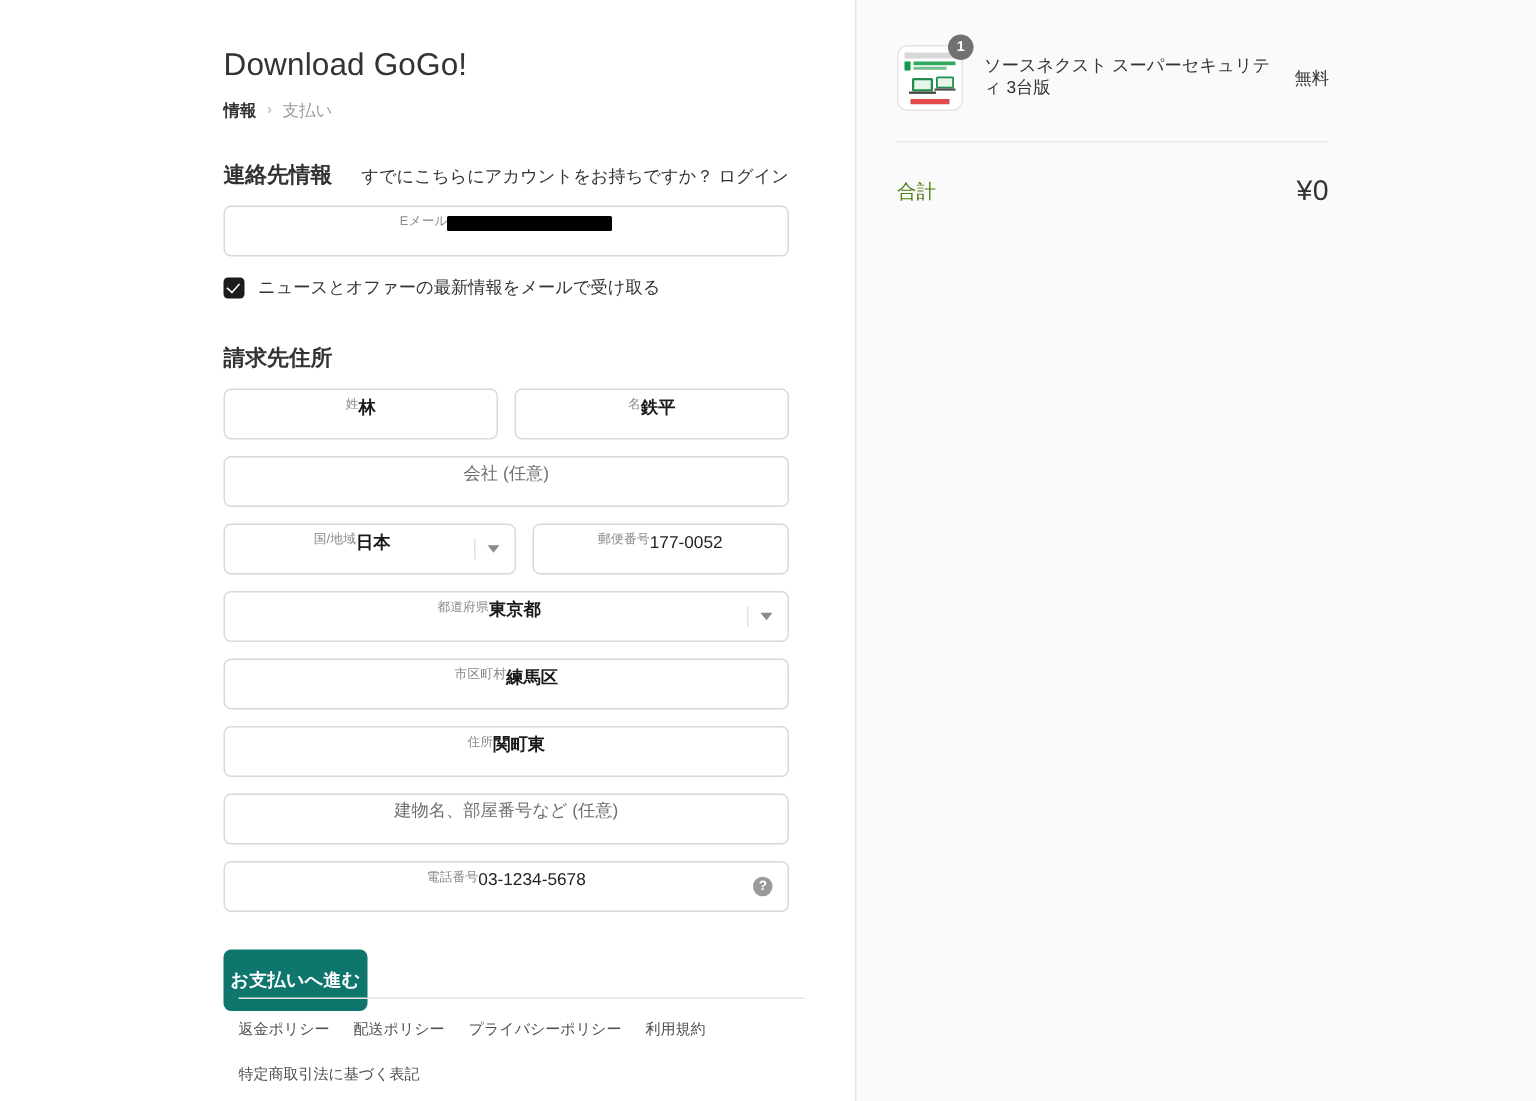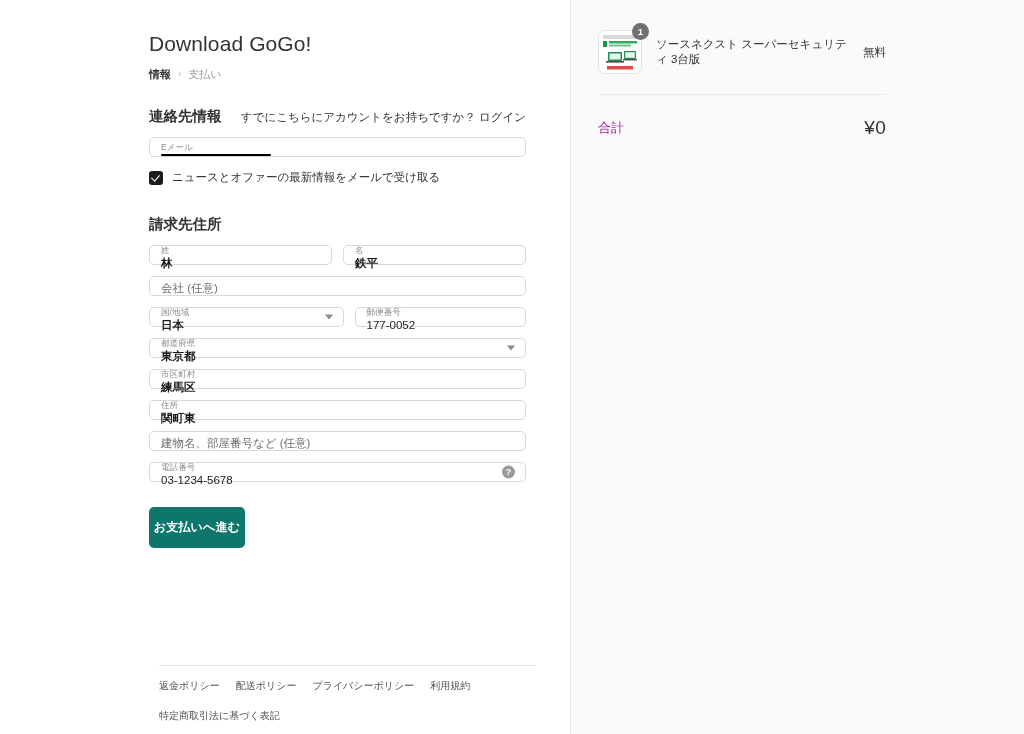--- a/index.html
+++ b/index.html
@@ -87,25 +87,25 @@
     cursor: pointer;
     margin-top: 38px;
   }
 
   
   .field {
     position: relative;
     border: 1px solid #d9d9d9;
     border-radius: 5px;
     background: #ffffff;
-    height: 20px;
+    height: 34px;
     margin-top: 11px;
     padding: 4px 11px 0 11px;
     display: flex;
-    flex-direction: column;
+    flex-direction: row;
     justify-content: center;
   }
   .field-label {
     font-size: 8.5px;
     color: #8a8a8a;
     line-height: 10px;
     letter-spacing: 0.1px;
   }
   .field-value {
     font-size: 11.5px;
@@ -323,21 +323,21 @@
   }
 
   .total-row {
     display: flex;
     align-items: center;
     justify-content: space-between;
     padding-top: 22px;
   }
   .total-label {
     font-size: 13px;
-    color: #a21caf;
+    color: #4d7c0f;
     font-weight: 400;
   }
   .total-value {
     font-size: 19px;
     color: #333333;
     font-weight: 400;
     letter-spacing: 0.3px;
   }
 </style>
 </head>

